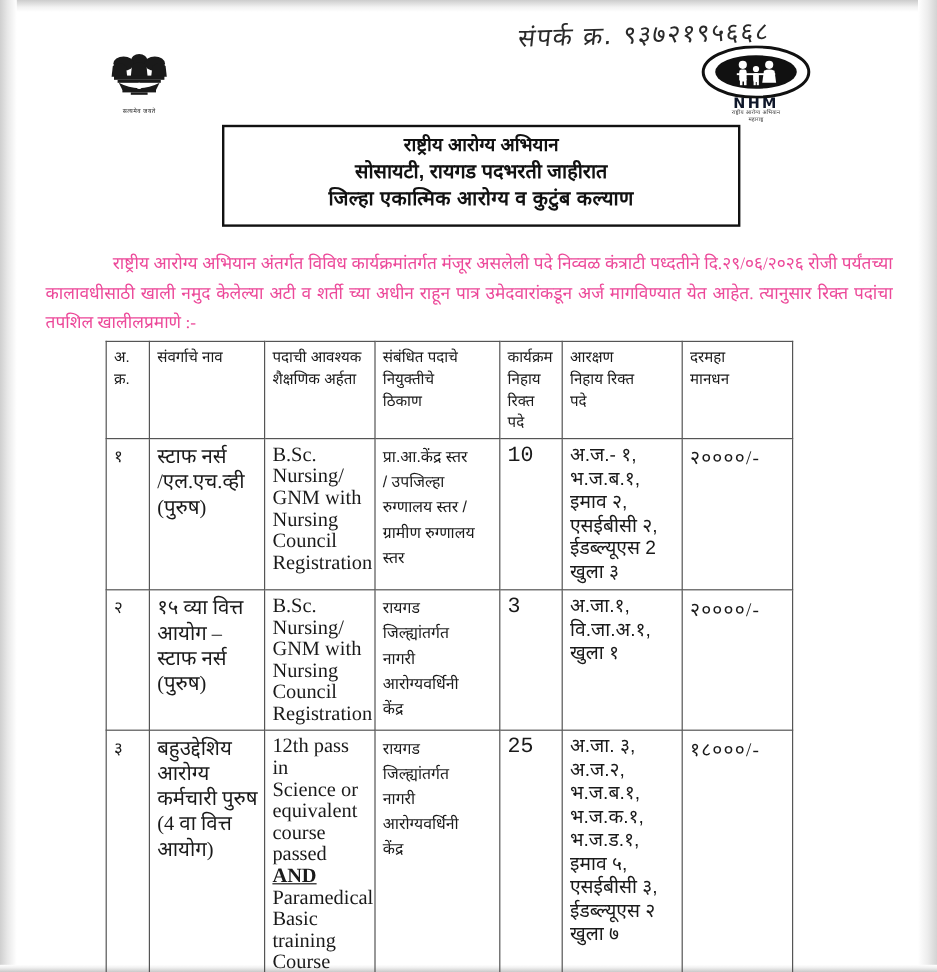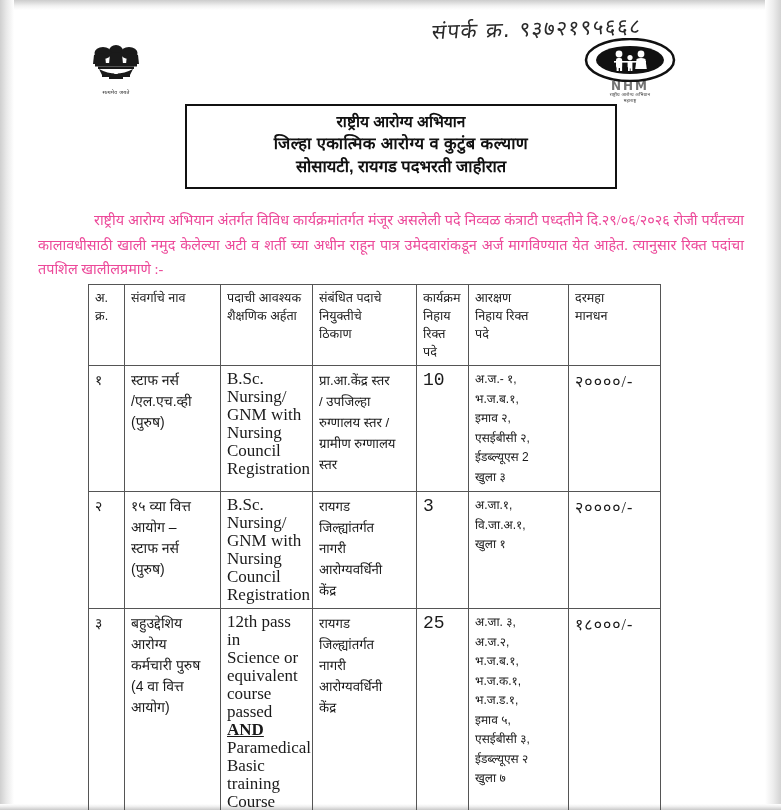--- a/index.html
+++ b/index.html
@@ -83,21 +83,21 @@
     top: 38px;
     width: 104px;
     text-align: center;
   }
   .nhm-ring { position: relative; width: 104px; height: 44px; margin: 0 auto; }
   .nhm-label {
     font-family: "DejaVu Sans", sans-serif;
     font-size: 12px;
     font-weight: bold;
     letter-spacing: 2px;
-    color: #737373;
+    color: #0f172a;
     line-height: 12px;
     margin-top: -2px;
   }
   .nhm-sub {
     font-family: "DejaVu Sans", sans-serif;
     font-size: 4.5px;
     color: #333;
     line-height: 5.5px;
     letter-spacing: .2px;
   }
@@ -168,22 +168,22 @@
   .c-res   { width: 100px; }
   .c-sal   { width: 92px; }
 
   .cell-sr {
     font-family: "Liberation Serif", "DejaVu Serif", serif;
     font-size: 14px;
     text-align: center;
     padding-top: 7px;
   }
   .cell-name {
-    font-family: Liberation Sans, sans-serif;
-    font-size: 14px;
+    font-family: Liberation Serif, serif;
+    font-size: 17px;
     line-height: 21px;
     padding-top: 6px;
     margin-top: 20px;
   }
   .cell-qual {
     font-family: Liberation Serif, serif;
     font-size: 17px;
     line-height: 18px;
     text-align: center;
     color: #3a3a3a;
@@ -198,21 +198,21 @@
     padding-top: 6px;
   }
   .cell-vac {
     font-family: Liberation Mono, monospace;
     font-size: 18px;
     text-align: center;
     padding-top: 7px;
   }
   .cell-res {
     font-family: "Liberation Sans", "DejaVu Sans", sans-serif;
-    font-size: 12px;
+    font-size: 16px;
     line-height: 19.5px;
     padding-top: 6px;
   }
   .cell-sal {
     font-family: "Liberation Serif", "DejaVu Serif", serif;
     font-size: 16px;
     letter-spacing: 1px;
     padding-top: 7px;
   }
   .row-h1 td { height: 116px; }
@@ -271,22 +271,22 @@
         </g>
       </svg>
     </div>
     <div class="nhm-label">NHM</div>
     <div class="nhm-sub">राष्ट्रीय आरोग्य अभियान</div>
     <div class="nhm-sub">महाराष्ट्र</div>
   </div>
 
   <div class="title-box">
     <div class="title-line title-line-1">राष्ट्रीय आरोग्य अभियान</div>
+    <div class="title-line title-line-3">सोसायटी, रायगड पदभरती जाहीरात</div>
     <div class="title-line title-line-2">जिल्हा एकात्मिक आरोग्य व कुटुंब कल्याण</div>
-    <div class="title-line title-line-3">सोसायटी, रायगड पदभरती जाहीरात</div>
   </div>
 
   <div class="intro">राष्ट्रीय आरोग्य अभियान अंतर्गत विविध कार्यक्रमांतर्गत मंजूर असलेली पदे निव्वळ कंत्राटी पध्दतीने दि.२९/०६/२०२६ रोजी पर्यंतच्या कालावधीसाठी खाली नमुद केलेल्या अटी व शर्ती च्या अधीन राहून पात्र उमेदवारांकडून अर्ज मागविण्यात येत आहेत. त्यानुसार रिक्त पदांचा तपशिल खालीलप्रमाणे :-</div>
 
   <table class="tbl">
     <colgroup>
       <col class="c-sr">
         <col class="c-name">
         <col class="c-qual">
         <col class="c-place">

